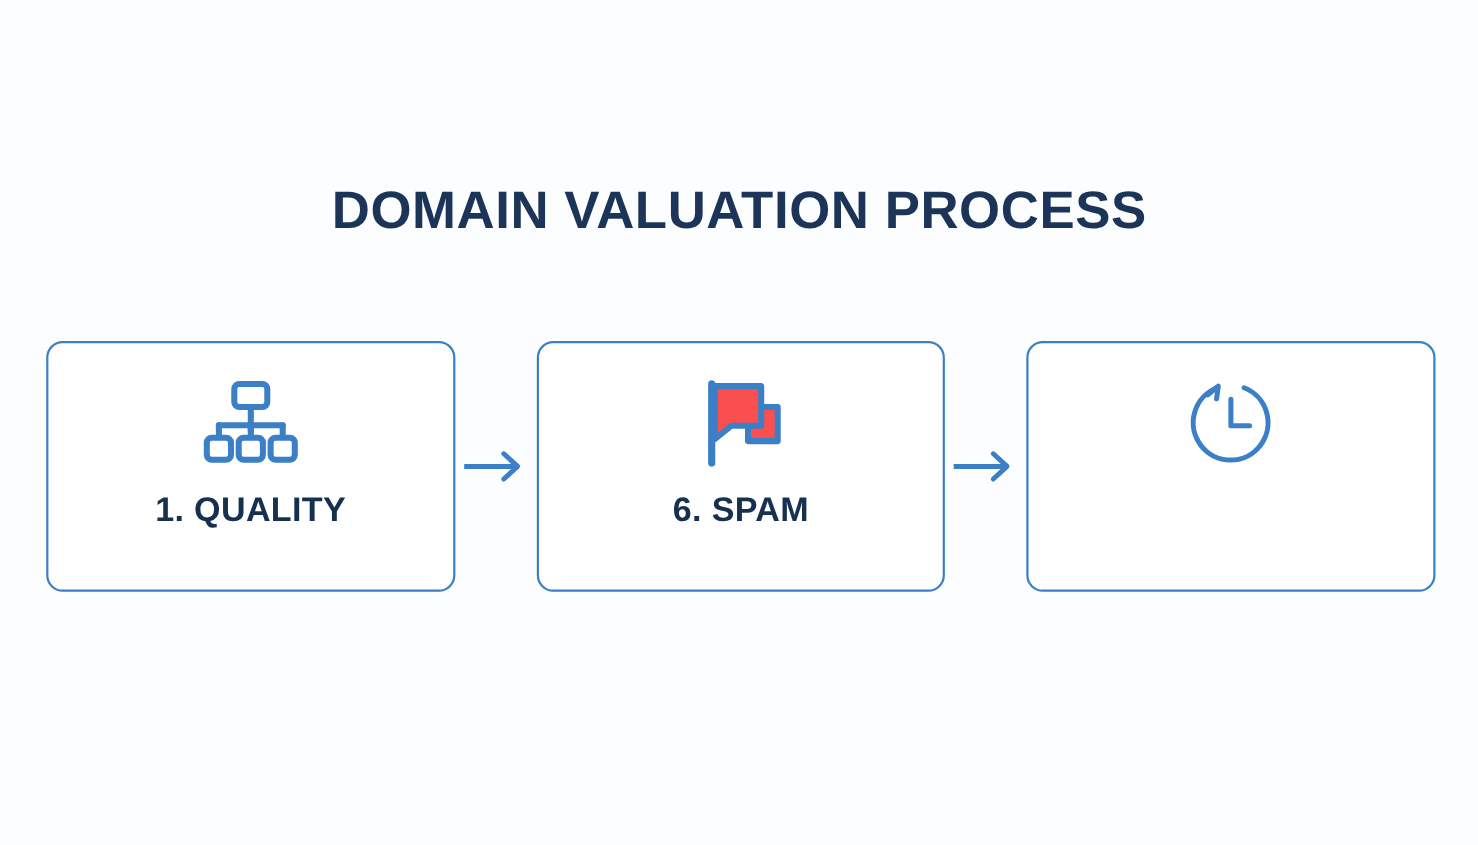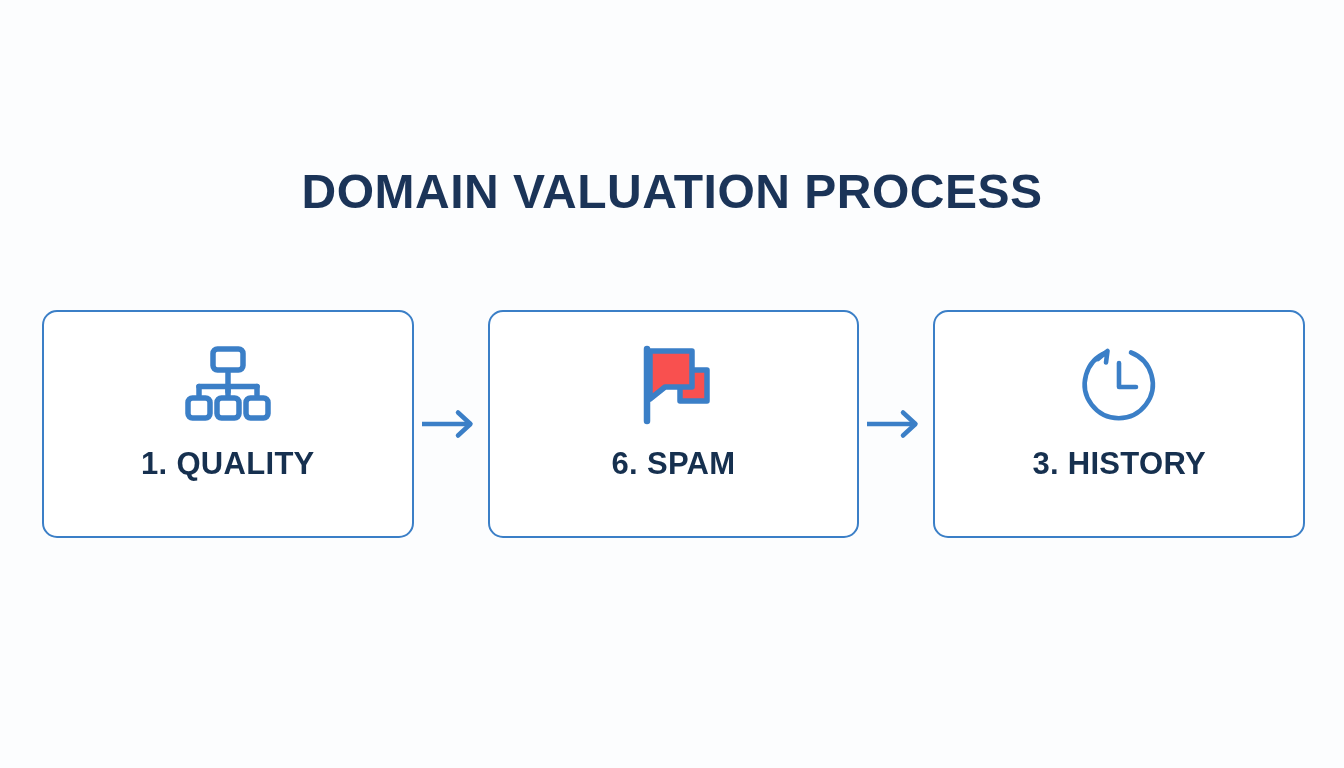--- a/index.html
+++ b/index.html
@@ -155,17 +155,16 @@
       <div class="card-icon">
         <svg width="86" height="84" viewBox="0 0 86 84" fill="none" xmlns="http://www.w3.org/2000/svg">
 
           <path d="M30.5 9.5 A34 34 0 1 0 55 9.5" stroke="#3b7fc7" stroke-width="4.6" stroke-linecap="round" fill="none"></path>
 
           <path d="M22 16 L31.5 8 L30 19.5" stroke="#3b7fc7" stroke-width="4.6" stroke-linecap="round" stroke-linejoin="round" fill="none"></path>
 
           <path d="M43 20 V44 H60" stroke="#3b7fc7" stroke-width="4.6" stroke-linecap="round" stroke-linejoin="round" fill="none"></path>
         </svg>
       </div>
-      <div class="card-label">3. HISTORY</div>
     </div>
 
   </div>
 </div>
 
 </body></html>

